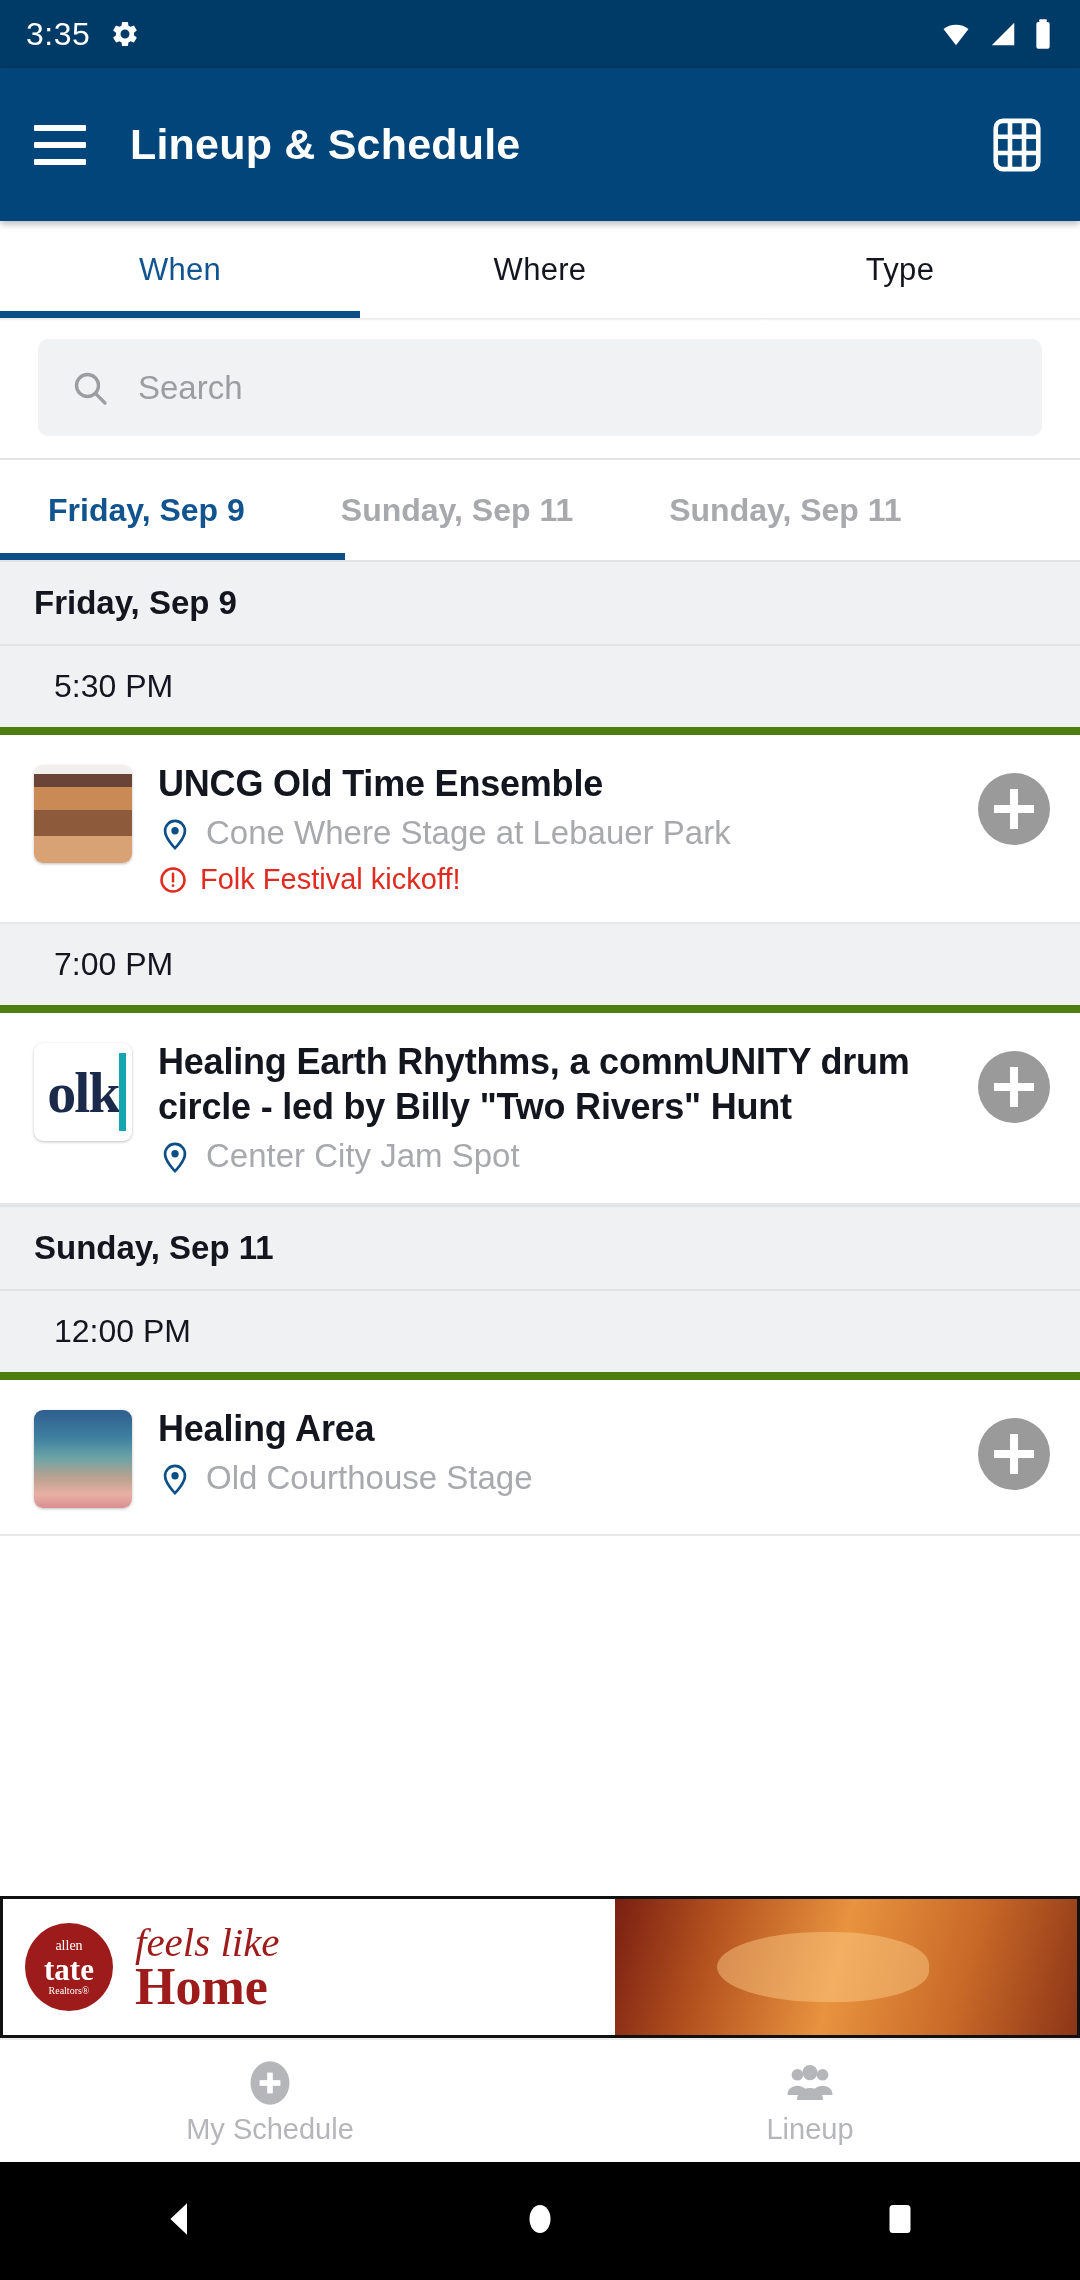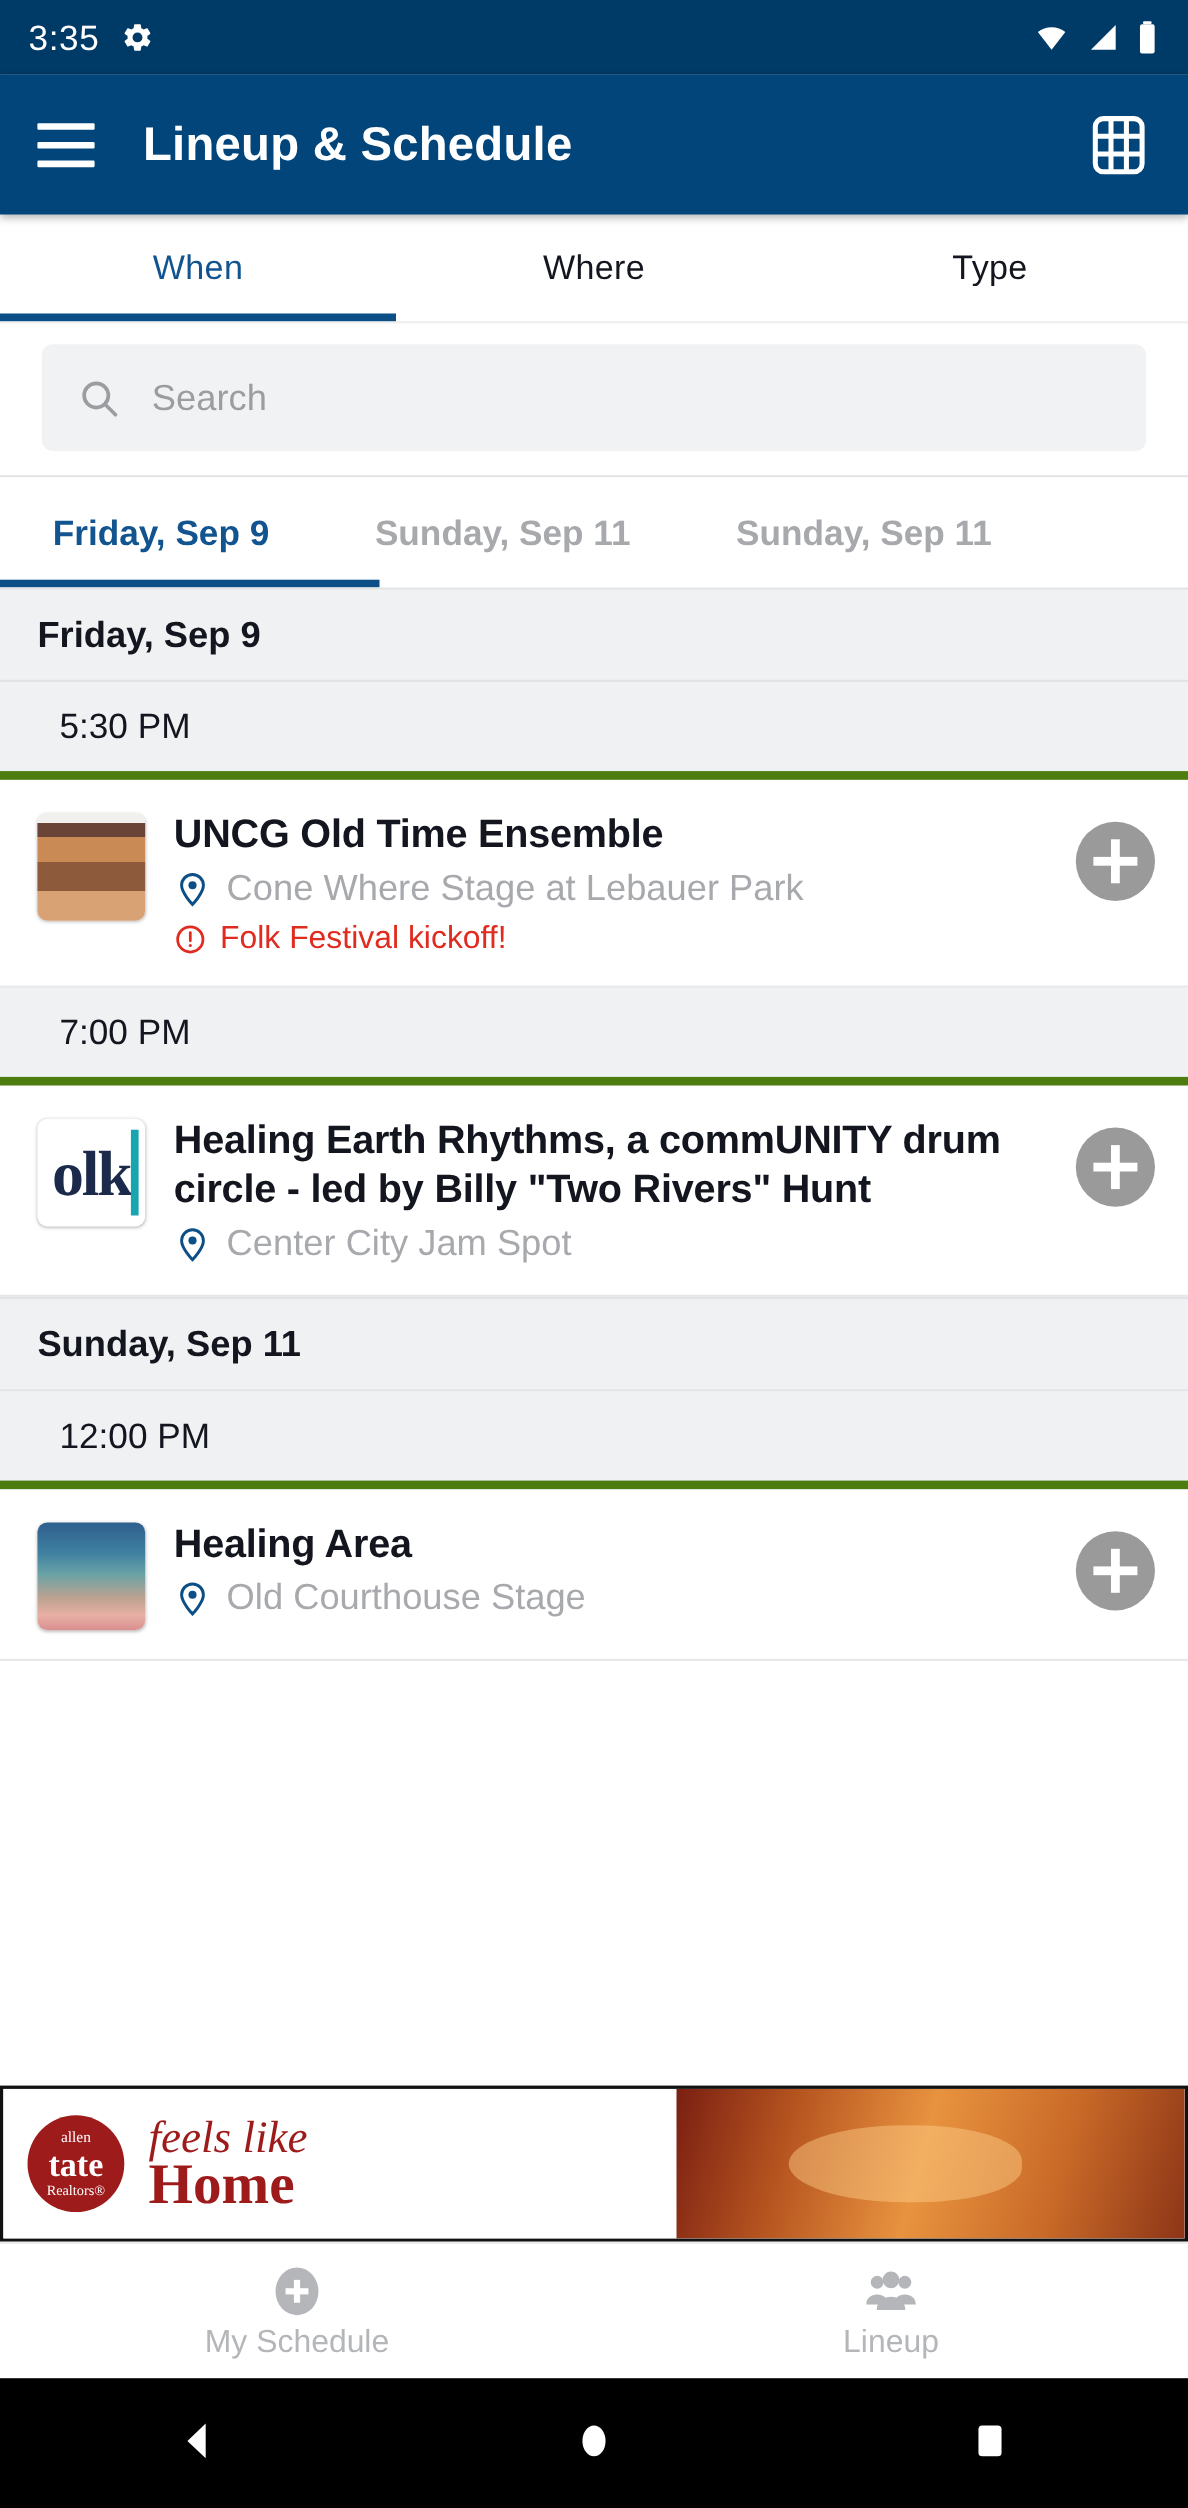--- a/index.html
+++ b/index.html
@@ -15,21 +15,21 @@
   .statusbar {
     height: 68px; background: #003a66; color: #fff;
     display: flex; align-items: center; padding: 0 26px;
   }
   .sb-time { font-size: 32px; letter-spacing: .5px; }
   .sb-gear { margin-left: 20px; display: flex; align-items: center; }
   .sb-right { margin-left: auto; display: flex; align-items: center; gap: 12px; }
 
   
   .appbar {
-    height: 127px; background: #02457a; color: #fff;
+    height: 153px; background: #02457a; color: #fff;
     display: flex; align-items: center; padding: 0 34px;
     box-shadow: 0 3px 7px rgba(0,0,0,.28);
     position: relative; z-index: 5;
   }
   .hamburger { width: 52px; display: flex; flex-direction: column; gap: 11px; cursor: pointer; }
   .hamburger span { display: block; height: 6px; background: #fff; border-radius: 1px; }
   .appbar-title { font-size: 43px; font-weight: bold; margin-left: 44px; letter-spacing: .2px; }
   .grid-icon { margin-left: auto; width: 58px; height: 58px; }
 
   
@@ -136,21 +136,21 @@
     display: flex; overflow: hidden;
   }
   .ad-left { flex: 0 0 57%; background: #fff; display: flex; align-items: center; padding-left: 22px; }
   .ad-seal {
     width: 88px; height: 88px; border-radius: 50%; background: #9e1b1b; flex: none;
     display: flex; flex-direction: column; align-items: center; justify-content: center;
     color: #fff; line-height: 1;
   }
   .ad-seal .s1 { font-size: 14px; font-family:"Liberation Serif",serif; }
   .ad-seal .s2 { font-size: 31px; font-weight: bold; font-family:"Liberation Serif",serif; margin: 1px 0; }
-  .ad-seal .s3 { font-size: 13px; font-family:"Liberation Serif",serif; }
+  .ad-seal .s3 { font-size: 10px; font-family:"Liberation Serif",serif; }
   .ad-copy { margin-left: 22px; color: #9e1b1b; font-family: "Liberation Serif", serif; }
   .ad-copy .l1 { font-size: 41px; font-style: italic; line-height: .95; }
   .ad-copy .l2 { font-size: 52px; font-weight: bold; line-height: .95; }
   .ad-right {
     flex: 1; background:
       linear-gradient(105deg, #7a1f12 0%, #b5531f 22%, #e8933f 48%, #c96a28 74%, #8d3517 100%);
     position: relative;
   }
   .ad-right::after {
     content:""; position:absolute; left:22%; top:24%; width:46%; height:52%;

